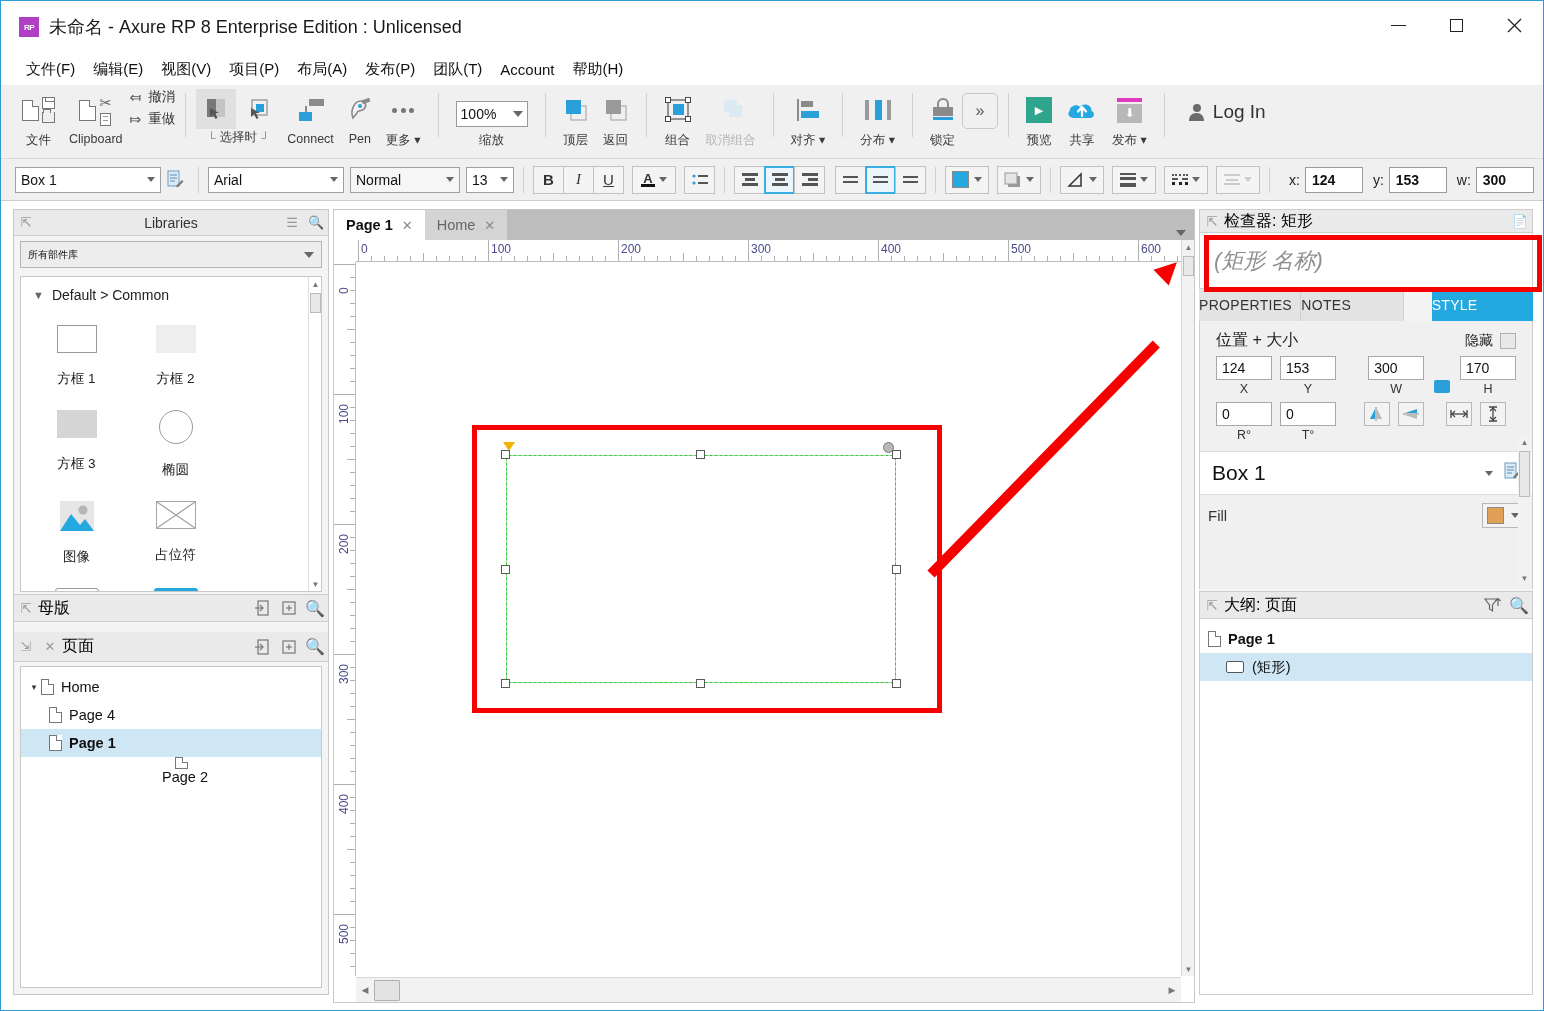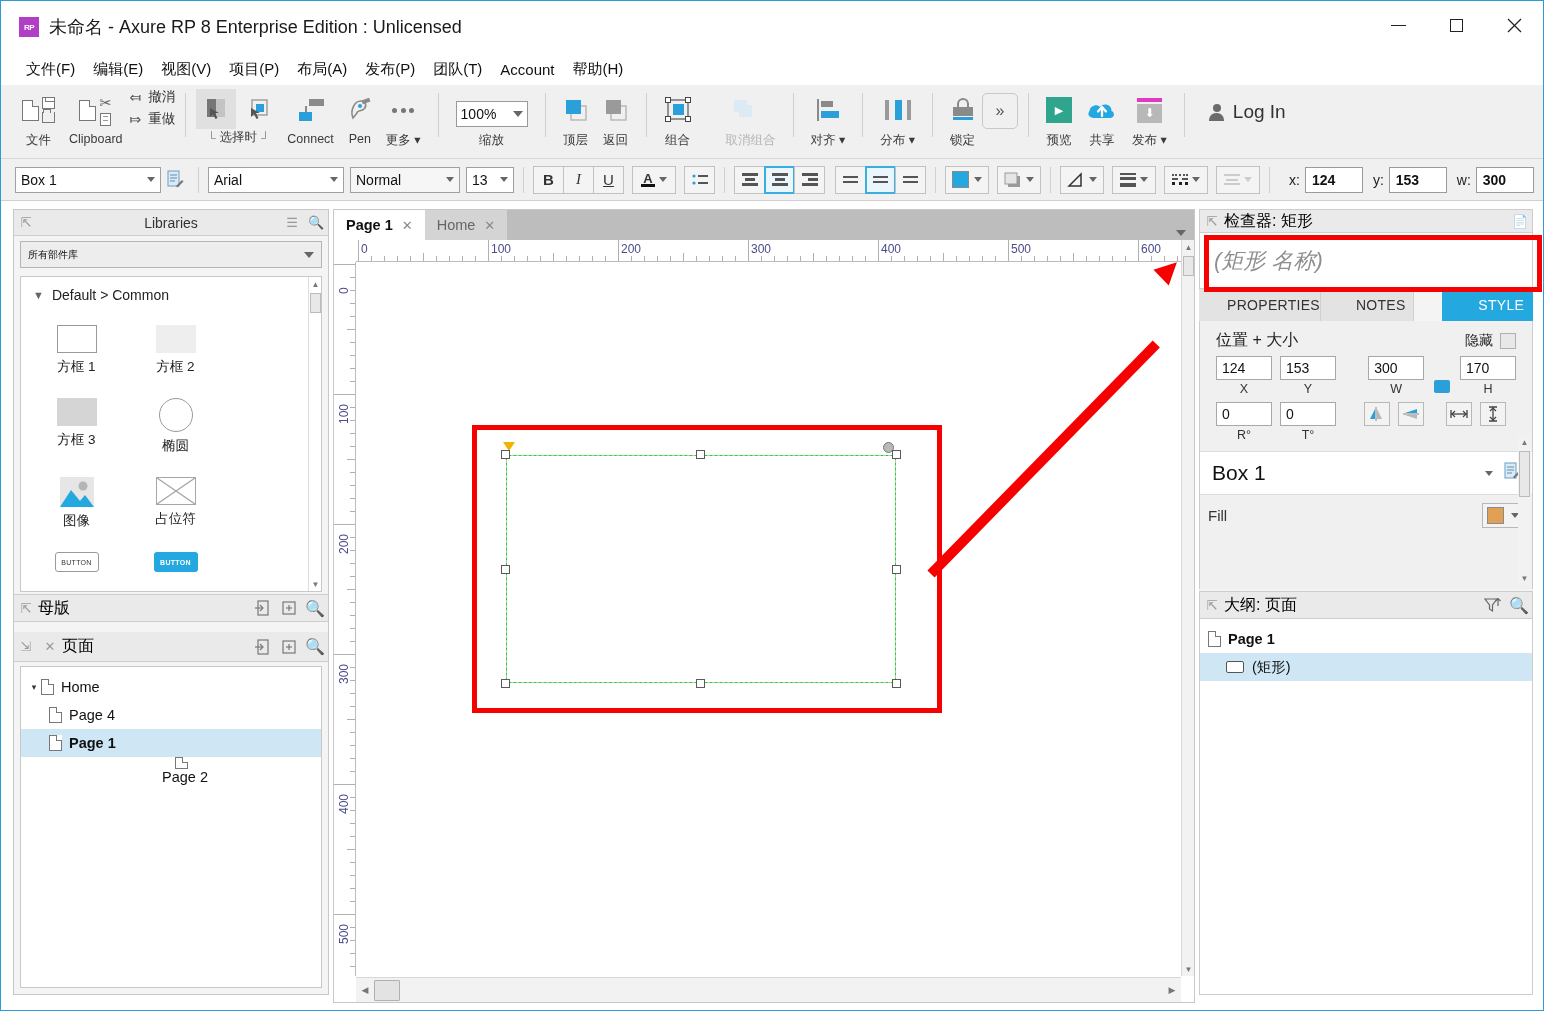--- a/index.html
+++ b/index.html
@@ -56,21 +56,21 @@
     position: absolute; left: 0; top: 84px; width: 1542px; height: 74px;
     background: #f0f0f0; border-bottom: 1px solid #d8d8d8;
     display: flex; align-items: flex-start; padding-left: 14px;
   }
   .tb-sep { width: 1px; height: 44px; background: #d0d0d0; margin: 8px 10px 0 10px; }
   .tb-item {
     display: flex; flex-direction: column; align-items: center; justify-content: flex-start;
     padding: 6px 7px 0 7px; min-width: 38px;
   }
   .tb-item .lbl { font-size: 12.5px; color: #3a3a3a; margin-top: 3px; white-space: nowrap; }
-  .tb-item .lbl.dim { color: #b4b4b4; margin-left: 20px; }
+  .tb-item .lbl.dim { color: #b4b4b4; }
   .tb-icons-row { display: flex; align-items: center; height: 38px; }
 
   
   .stack2 { display:flex; align-items:center; }
   .doc-ico { width:17px; height:21px; border:1.6px solid #777; background:#fff; position:relative; }
   .doc-ico::after{content:"";position:absolute;right:-1px;top:-1px;width:6px;height:6px;background:#f0f0f0;border-left:1.6px solid #777;border-bottom:1.6px solid #777;}
   .mini-col { display:flex; flex-direction:column; gap:3px; margin-left:3px; }
   .save-ico { width:13px;height:12px;border:1.5px solid #777;position:relative;background:#fff;}
   .save-ico::before{content:"";position:absolute;left:2px;top:-1px;width:8px;height:4px;border:1.3px solid #777;border-top:none;}
   .folder-ico { width:13px;height:11px;border:1.5px solid #777;border-top:none;position:relative;}
@@ -179,21 +179,21 @@
   .lib-body {
     position:absolute; left:6px; right:6px; top:66px; height:316px;
     background:#fff; border:1px solid #c8c8c8; overflow:hidden;
   }
   .lib-cat { display:flex; align-items:center; gap:8px; padding:10px 12px; font-size:14px; color:#222; }
   .chev-d { color:#666; font-size:11px; }
   .widget-grid { display:flex; flex-wrap:wrap; padding:4px 6px; }
   .widget-cell {
     width: 99px; display:flex;flex-direction:column;align-items:center; padding:8px 0 14px 0;
   }
-  .widget-cell .wlabel { font-size:13.5px; color:#222; margin-top:5px; }
+  .widget-cell .wlabel { font-size:13.5px; color:#222; margin-top:17px; }
   .w-box1 { width:40px;height:28px;border:1.5px solid #9a9a9a;background:#fff; }
   .w-box2 { width:40px;height:28px;background:#eeeeee; }
   .w-box3 { width:40px;height:28px;background:#d5d5d5; }
   .w-ell { width:34px;height:34px;border:1.5px solid #9a9a9a;border-radius:50%; }
   .w-img { width:34px;height:30px;background:#e6e6e6;position:relative;overflow:hidden; }
   .w-ph { width:40px;height:28px;border:1.4px solid #a6a6a6;position:relative;overflow:hidden; }
   .w-btn1 { width:44px;height:20px;border:1.3px solid #9a9a9a;border-radius:3px;display:flex;align-items:center;justify-content:center;font-size:7px;color:#333;letter-spacing:0.3px;}
   .w-btn2 { width:44px;height:20px;background:#23a8e0;border-radius:3px;display:flex;align-items:center;justify-content:center;font-size:7px;color:#fff;font-weight:bold;letter-spacing:0.3px;}
   .lib-scroll { position:absolute; right:0; top:0; width:13px; bottom:0; background:#fff; border-left:1px solid #ddd; }
   .sb-arrow { width:13px;height:14px;display:flex;align-items:center;justify-content:center;color:#777;font-size:8px; }
@@ -248,21 +248,21 @@
   
   .rightpanel { position:absolute; left:1198px; top:208px; width:334px; height:786px; background:#f4f4f4; }
   .insp-header { position:absolute; left:0; top:0; right:0; height:24px; background:#eaeaea; border:1px solid #cdcdcd; display:flex;align-items:center; }
   .insp-name {
     position:absolute; left:0; top:24px; right:0; height:56px;
     background:#fff; border:1px solid #cdcdcd; border-top:none;
     display:flex; align-items:center; padding-left:14px;
     font-size:22px; font-style:italic; color:#8e8e8e;
   }
   .insp-tabs { position:absolute; left:0; top:80px; right:0; height:32px; display:flex; }
-  .itab { flex:1; display:flex;align-items:center;justify-content:center;font-size:14px; letter-spacing:0.3px;padding-left:28px; }
+  .itab { flex:1; display:flex;align-items:center;font-size:14px; letter-spacing:0.3px; }
   .itab.off { background:#e3e3e3; color:#333; border-right:1px solid #d0d0d0; }
   .itab.on  { background:#23a8e0; color:#fff;margin-left:28px; }
   .style-body { position:absolute; left:0; top:112px; right:0; height:268px; background:#f0f0f0; border-left:1px solid #cdcdcd; border-right:1px solid #cdcdcd; }
   .sec-row { display:flex; align-items:center; padding:9px 16px 5px 16px; }
   .sec-title { font-size:16px; color:#222; }
   .sec-right { margin-left:auto; display:flex; align-items:center; gap:7px; font-size:14px; color:#222; }
   .chk { width:16px;height:16px;border:1px solid #b0b0b0;background:#e8e8e8; }
   .num-row { display:flex; align-items:flex-start; padding:0 16px; gap:8px; }
   .num-cell { display:flex; flex-direction:column; align-items:center; width:56px; }
   .num-in { width:56px;height:24px;border:1px solid #a8a8a8;background:#fff;display:flex;align-items:center;padding-left:5px;font-size:14px;color:#111; }

